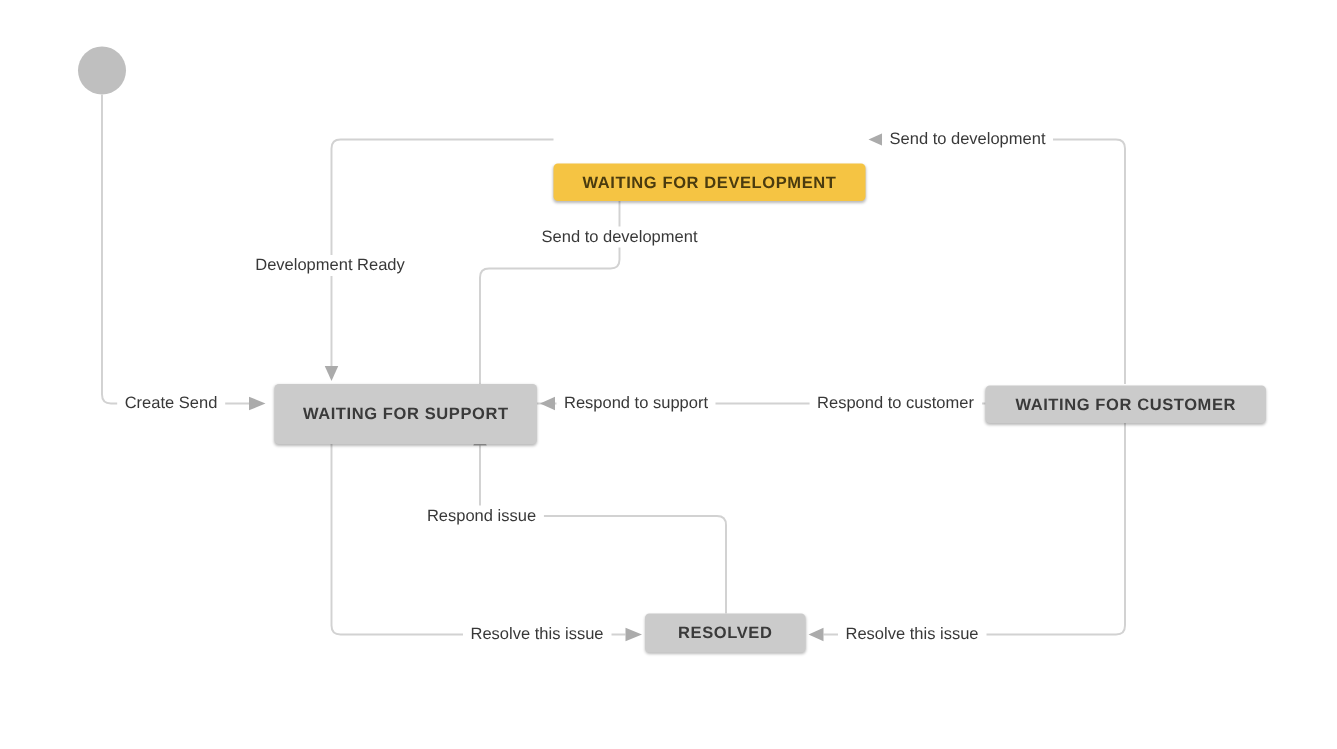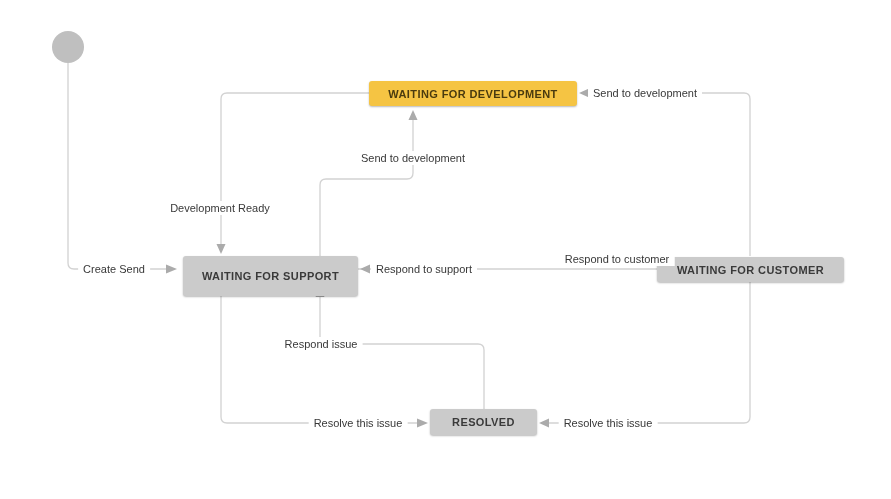--- a/index.html
+++ b/index.html
@@ -19,20 +19,21 @@
     background:#cbcbcb;
     border-radius:3px;
     box-shadow:0 1px 2px rgba(0,0,0,.28);
     white-space:nowrap;
     cursor:pointer;
     user-select:none;
   }
   .node.highlight{
     background:#f5c443;
     color:#4a3b0f;
+    margin-top:28px;
   }
   .tlabel{
     position:absolute;
     transform:translate(-50%,-50%);
     font-size:11px;font-weight:normal;
     color:#383838;
     background:#ffffff;
     padding:1px 5px;
     white-space:nowrap;
     cursor:pointer;
@@ -74,29 +75,29 @@
   <div class="node highlight" style="left:369px;top:81px;width:208px;height:25px;">WAITING FOR DEVELOPMENT</div>
 
   <div class="node" style="left:183px;top:256px;width:175px;height:40px;">WAITING FOR SUPPORT</div>
 
   <div class="node" style="left:430px;top:409px;width:107px;height:26px;">RESOLVED</div>
 
   <div class="node" style="left:657px;top:257px;width:187px;height:25px;">WAITING FOR CUSTOMER</div>
 
   <div class="tlabel" style="left:114px;top:269px;">Create Send</div>
 
-  <div class="tlabel" style="left:220px;top:208px;">Development Ready</div>
+  <div class="tlabel" style="left:220px;top:177px;">Development Ready</div>
 
   <div class="tlabel" style="left:413px;top:158px;">Send to development</div>
 
   <div class="tlabel" style="left:645px;top:93px;">Send to development</div>
 
   <div class="tlabel" style="left:424px;top:269px;">Respond to support</div>
 
-  <div class="tlabel" style="left:597px;top:259px;margin-left:20px;">Respond to customer</div>
+  <div class="tlabel" style="left:597px;top:269px;">Respond to customer</div>
 
   <div class="tlabel" style="left:321px;top:344px;">Respond issue</div>
 
   <div class="tlabel" style="left:358px;top:423px;">Resolve this issue</div>
 
   <div class="tlabel" style="left:608px;top:423px;">Resolve this issue</div>
 
 </div>
 
 </body></html>

